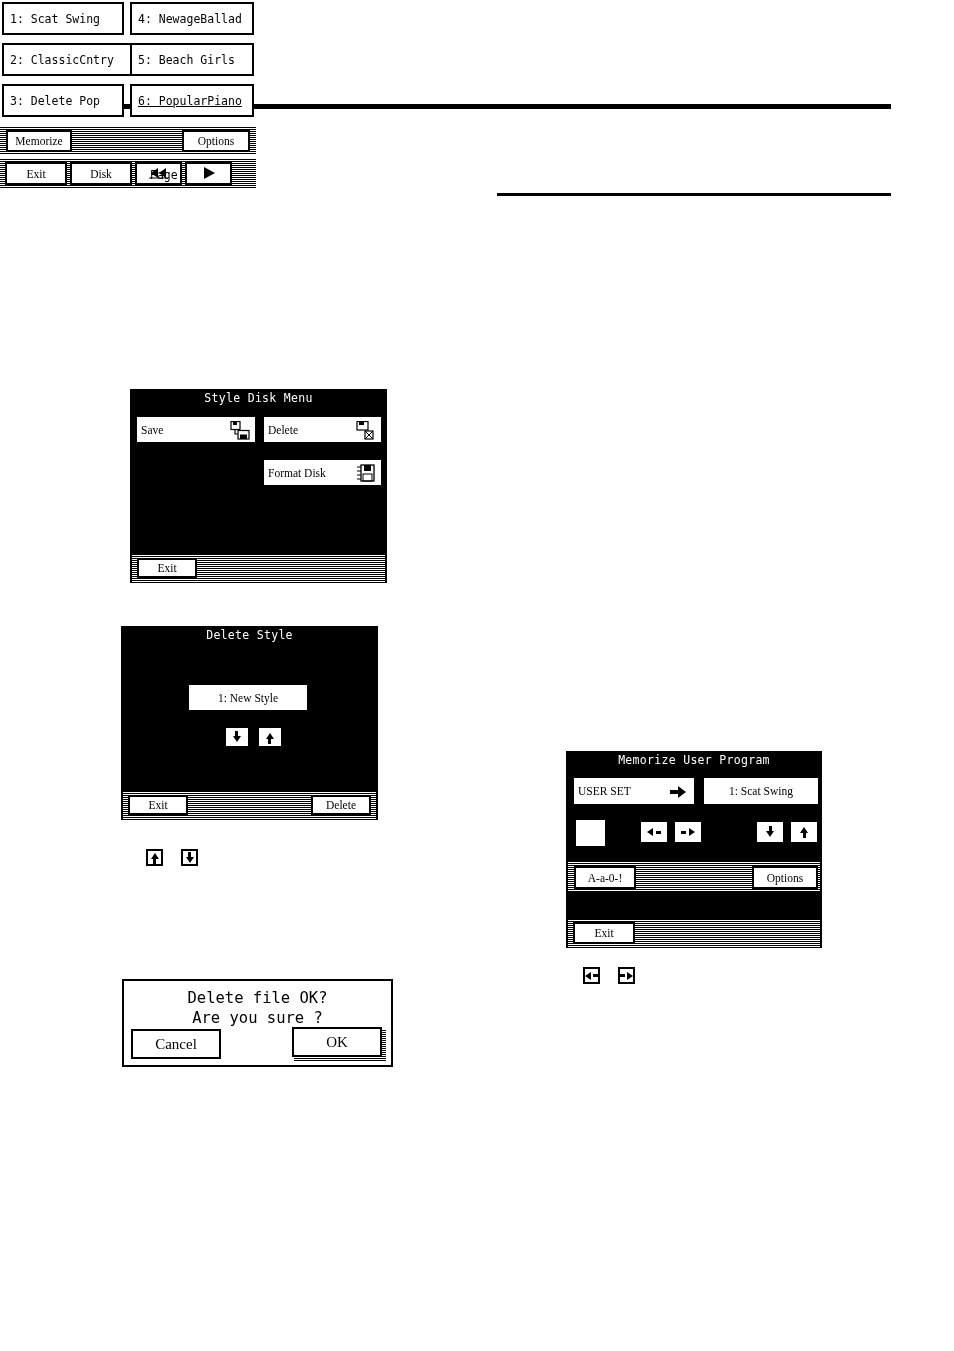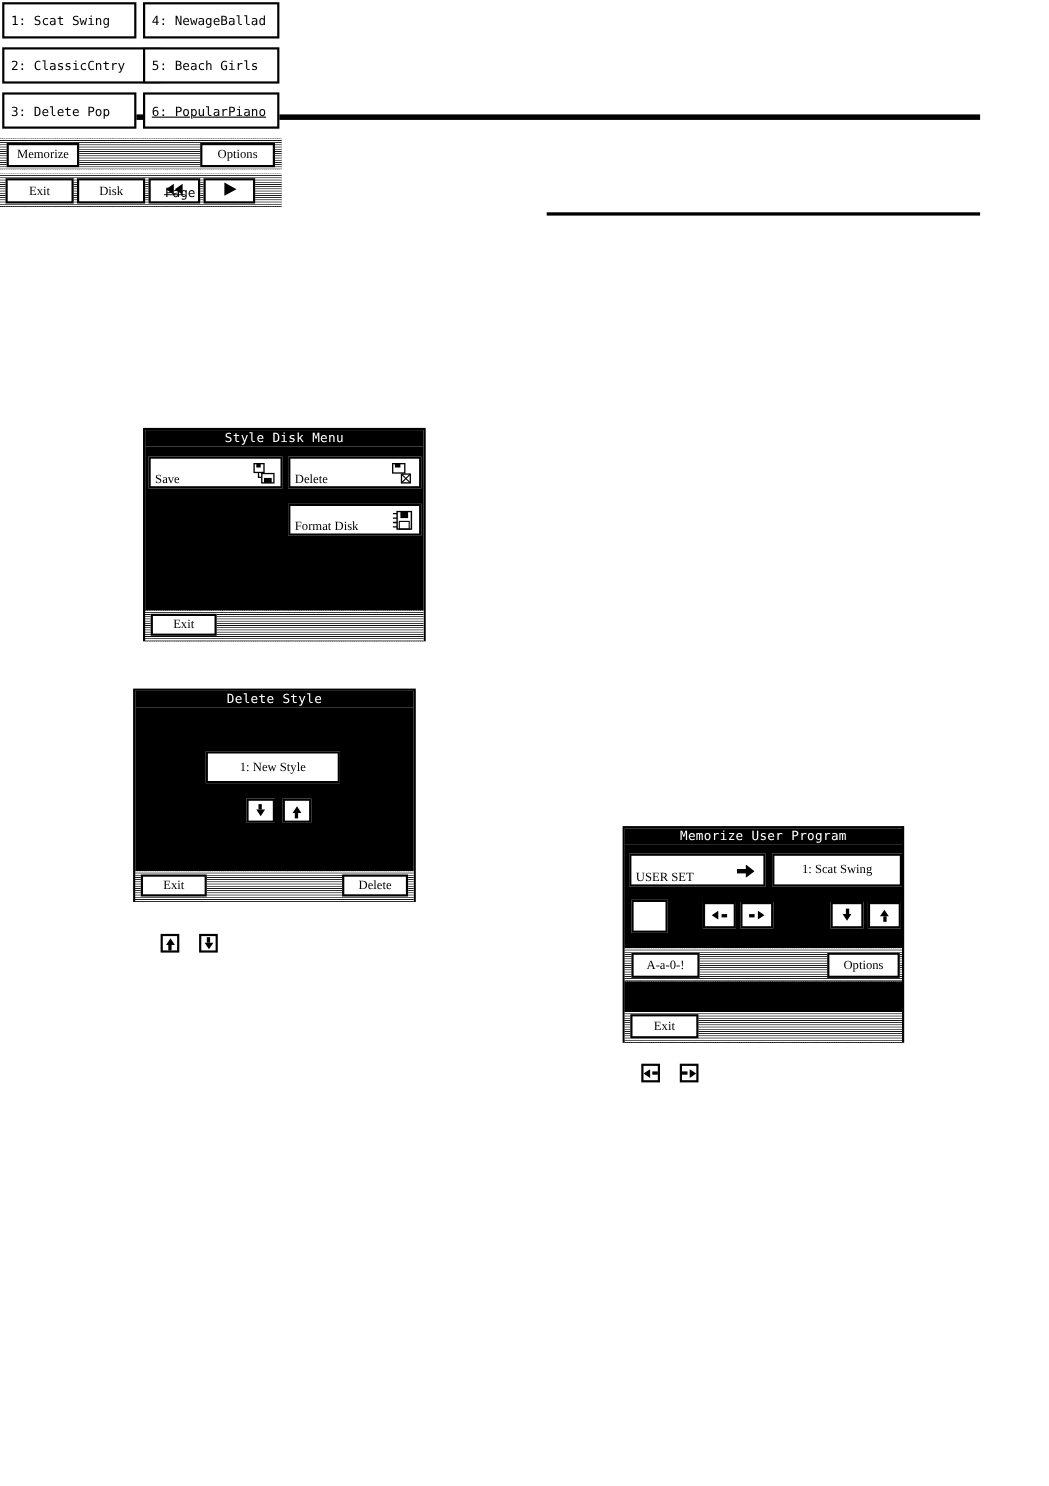--- a/index.html
+++ b/index.html
@@ -64,21 +64,21 @@
     color: #000;
     border: 2px solid #000;
     font-family: Liberation Serif, serif;
     font-size: 11.5px;
     display: flex;
     align-items: center;
     white-space: nowrap;
     overflow: hidden;
   }
   .btn.center { justify-content: center; }
-  .btn.left { padding-left: 4px; align-items: flex-end; }
+  .btn.left { padding-left: 4px; }
   .hatch {
     background-image:
       repeating-linear-gradient(0deg, #000 0px, #000 1px, #fff 1px, #fff 2px),
       repeating-linear-gradient(90deg, #000 0px, #000 1px, #fff 1px, #fff 2px);
     background-size: 2px 2px;
   }
 
   
   #style-disk-menu {
     left: 130px; top: 364px; width: 257px; height: 194px; margin-top: 25px;
@@ -241,20 +241,31 @@
       <span class="stem-v" style="left:4px; top:7px;"></span>
     </span>
   </div>
   <div class="inline-icon" style="left:181px; top:849px;">
     <span style="position:relative; width:11px; height:12px;">
       <span class="stem-v" style="left:4px; top:0;"></span>
       <span class="a-down" style="position:absolute; left:1.5px; top:5px;"></span>
     </span>
   </div>
 
+  <div id="delete-dialog">
+    <div class="dlg-line" style="margin-top:8px;">Delete file OK?</div>
+    <div class="dlg-line" style="margin-top:2px;">Are you sure ?</div>
+    <div class="btn center" style="position:absolute; left:7px; bottom:6px; width:90px; height:30px; font-size:15px;">
+      <span>Cancel</span>
+    </div>
+    <div class="hatch" style="position:absolute; right:5px; bottom:4px; width:92px; height:32px;"></div>
+    <div class="btn center" style="position:absolute; right:9px; bottom:8px; width:90px; height:30px; font-size:15px;">
+      <span>OK</span>
+    </div>
+  </div>
 
   <div id="user-program">
     <div class="up-cell" style="left:2px;  top:2px;  width:122px;">
       <span>1: Scat Swing</span>
     </div>
     <div class="up-cell" style="left:130px; top:2px;  width:124px;">
       <span>4: NewageBallad</span>
     </div>
     <div class="up-cell" style="left:2px;  top:43px; width:144px;">
       <span>2: ClassicCntry</span>

